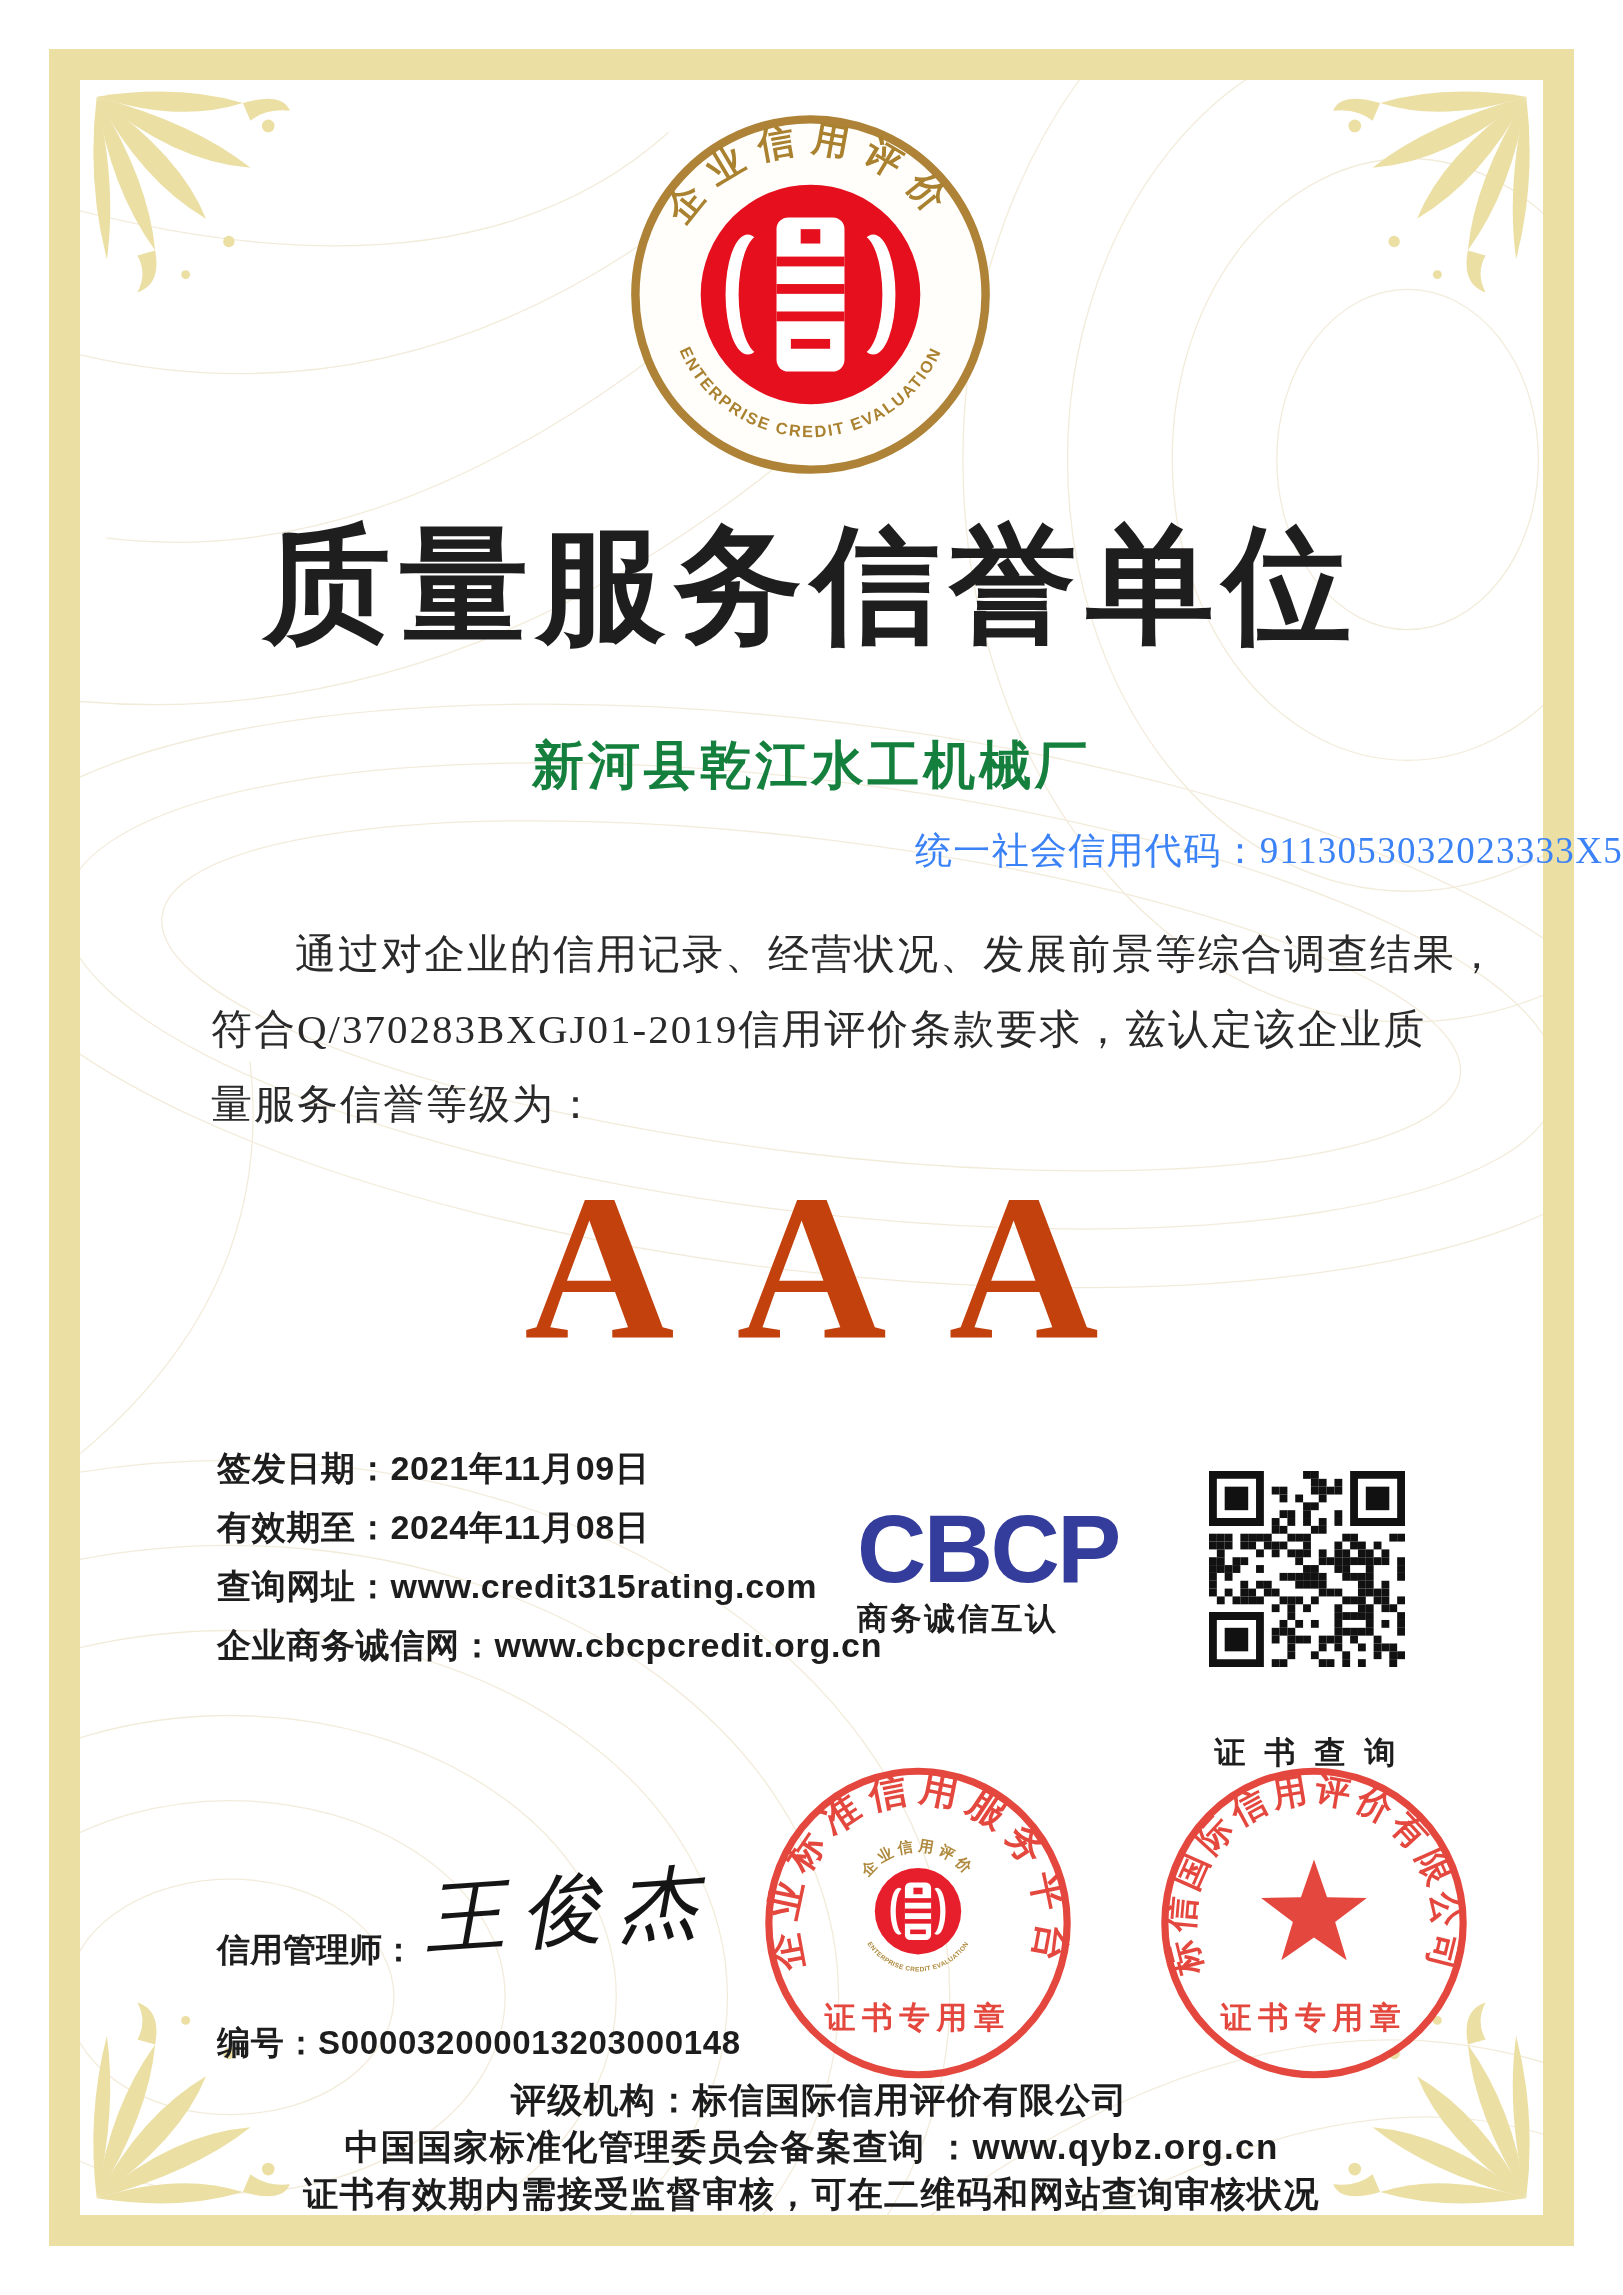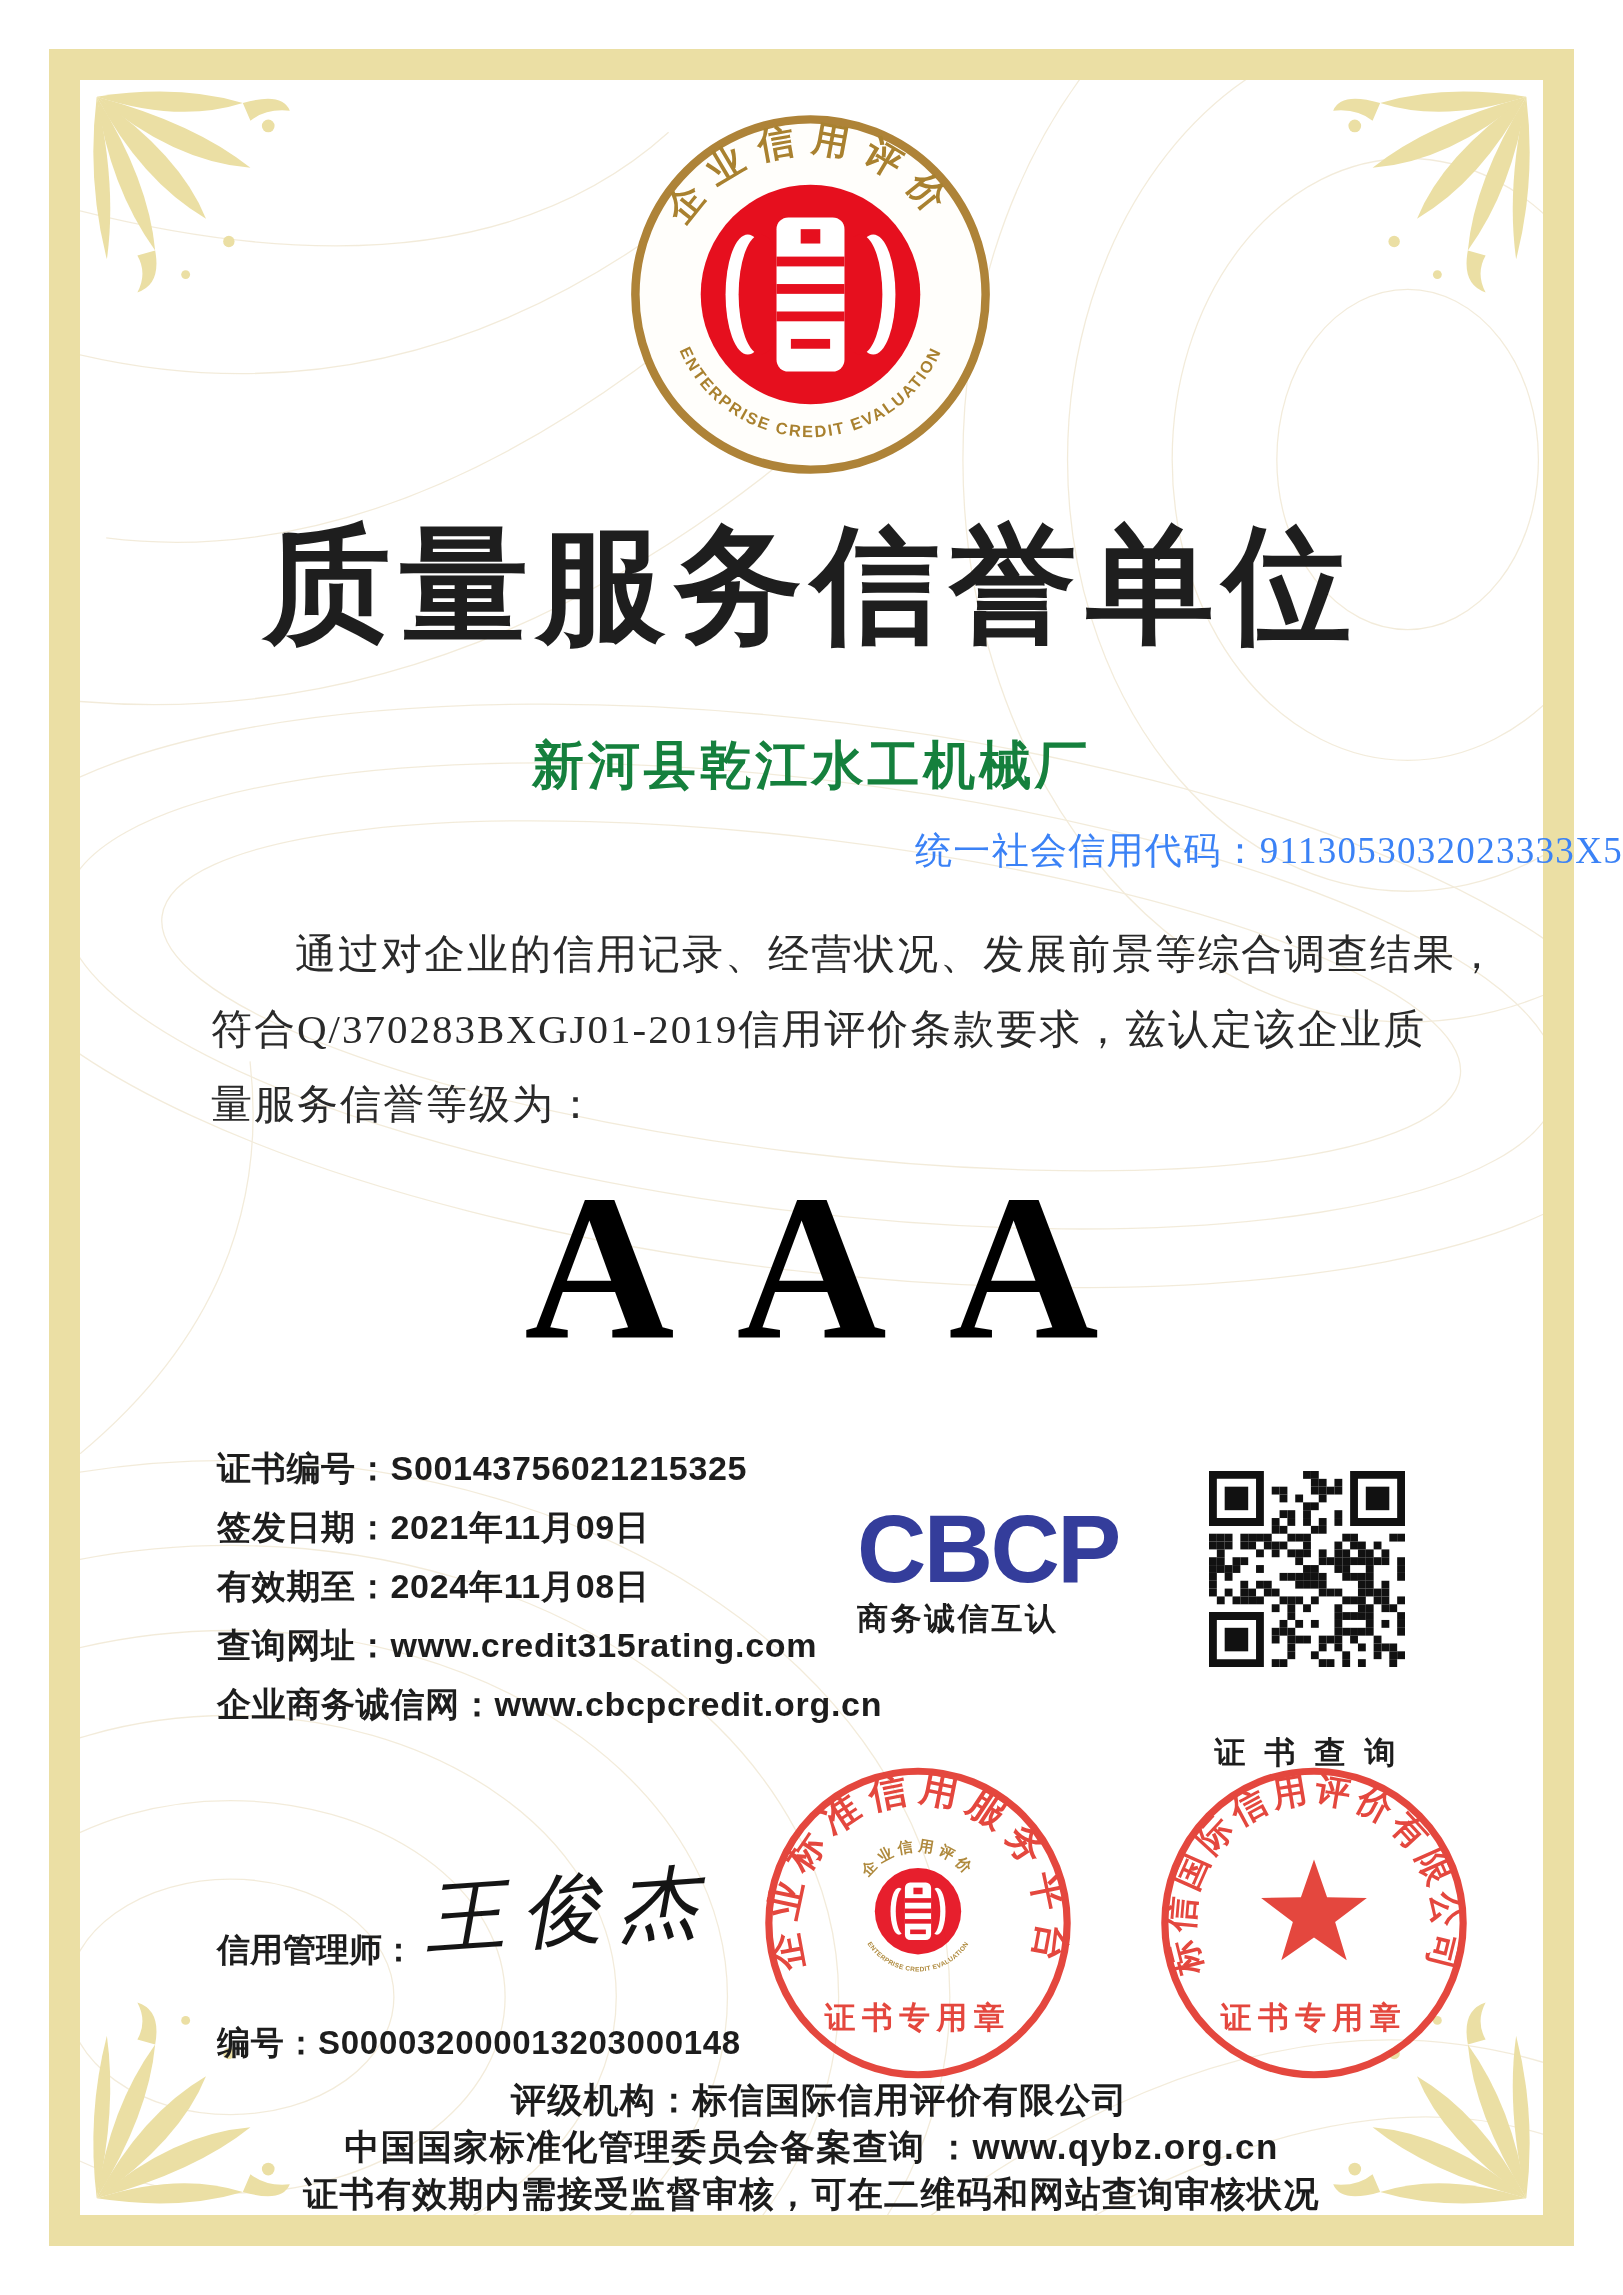--- a/index.html
+++ b/index.html
@@ -22,21 +22,21 @@
              font-family:"Liberation Serif","DejaVu Serif",serif;
              font-size:37px;letter-spacing:1.3px;color:#3b82f6;}
   .body-par{position:absolute;left:211px;top:917px;width:1207px;
             font-family:"Liberation Serif","DejaVu Serif",serif;
             font-size:41px;color:#2a2a2a;letter-spacing:2px;}
   .bline{height:75px;line-height:75px;white-space:nowrap;}
   .bline.indent{text-indent:84px;}
   .grade{position:absolute;left:0;top:1159px;width:100%;text-align:center;
          font-family:"Liberation Serif","DejaVu Serif",serif;font-weight:bold;
          font-size:208px;line-height:216px;letter-spacing:62px;padding-left:62px;
-         box-sizing:border-box;color:#000000;}
+         box-sizing:border-box;color:#c2410c;}
   .details{position:absolute;left:217px;top:1439px;}
   .drow{height:59px;line-height:59px;font-size:34px;color:#1d1d1d;font-weight:600;letter-spacing:0.7px;}
   .cbcp{position:absolute;left:857px;top:1500px;width:301px;text-align:left;}
   .cbcp-logo{font-size:96px;line-height:98px;font-weight:bold;letter-spacing:-2.6px;color:#343D9B;}
   .cbcp-caption{font-size:31px;letter-spacing:2.6px;color:#1d1d1d;font-weight:600;}
   .qr{position:absolute;left:1209px;top:1471px;width:196px;height:196px;}
   .qr-caption{position:absolute;left:1191px;top:1732px;width:233px;text-align:center;
               font-size:31px;letter-spacing:5.2px;color:#1d1d1d;font-weight:600;}
   .manager-label{position:absolute;left:217px;top:1930px;font-size:33px;line-height:39px;
                  color:#1d1d1d;font-weight:600;}
@@ -171,21 +171,20 @@
 
   <div class="body-par">
     <div class="bline indent">通过对企业的信用记录、经营状况、发展前景等综合调查结果，</div>
     <div class="bline">符合Q/370283BXGJ01-2019信用评价条款要求，兹认定该企业质</div>
     <div class="bline">量服务信誉等级为：</div>
   </div>
 
   <div class="grade">AAA</div>
 
   <div class="details">
-    <div class="drow">证书编号：S00143756021215325</div>
     <div class="drow">签发日期：2021年11月09日</div>
     <div class="drow">有效期至：2024年11月08日</div>
     <div class="drow">查询网址：www.credit315rating.com</div>
     <div class="drow">企业商务诚信网：www.cbcpcredit.org.cn</div>
   </div>
 
   <div class="cbcp">
     <div class="cbcp-logo">CBCP</div>
     <div class="cbcp-caption">商务诚信互认</div>
   </div>

